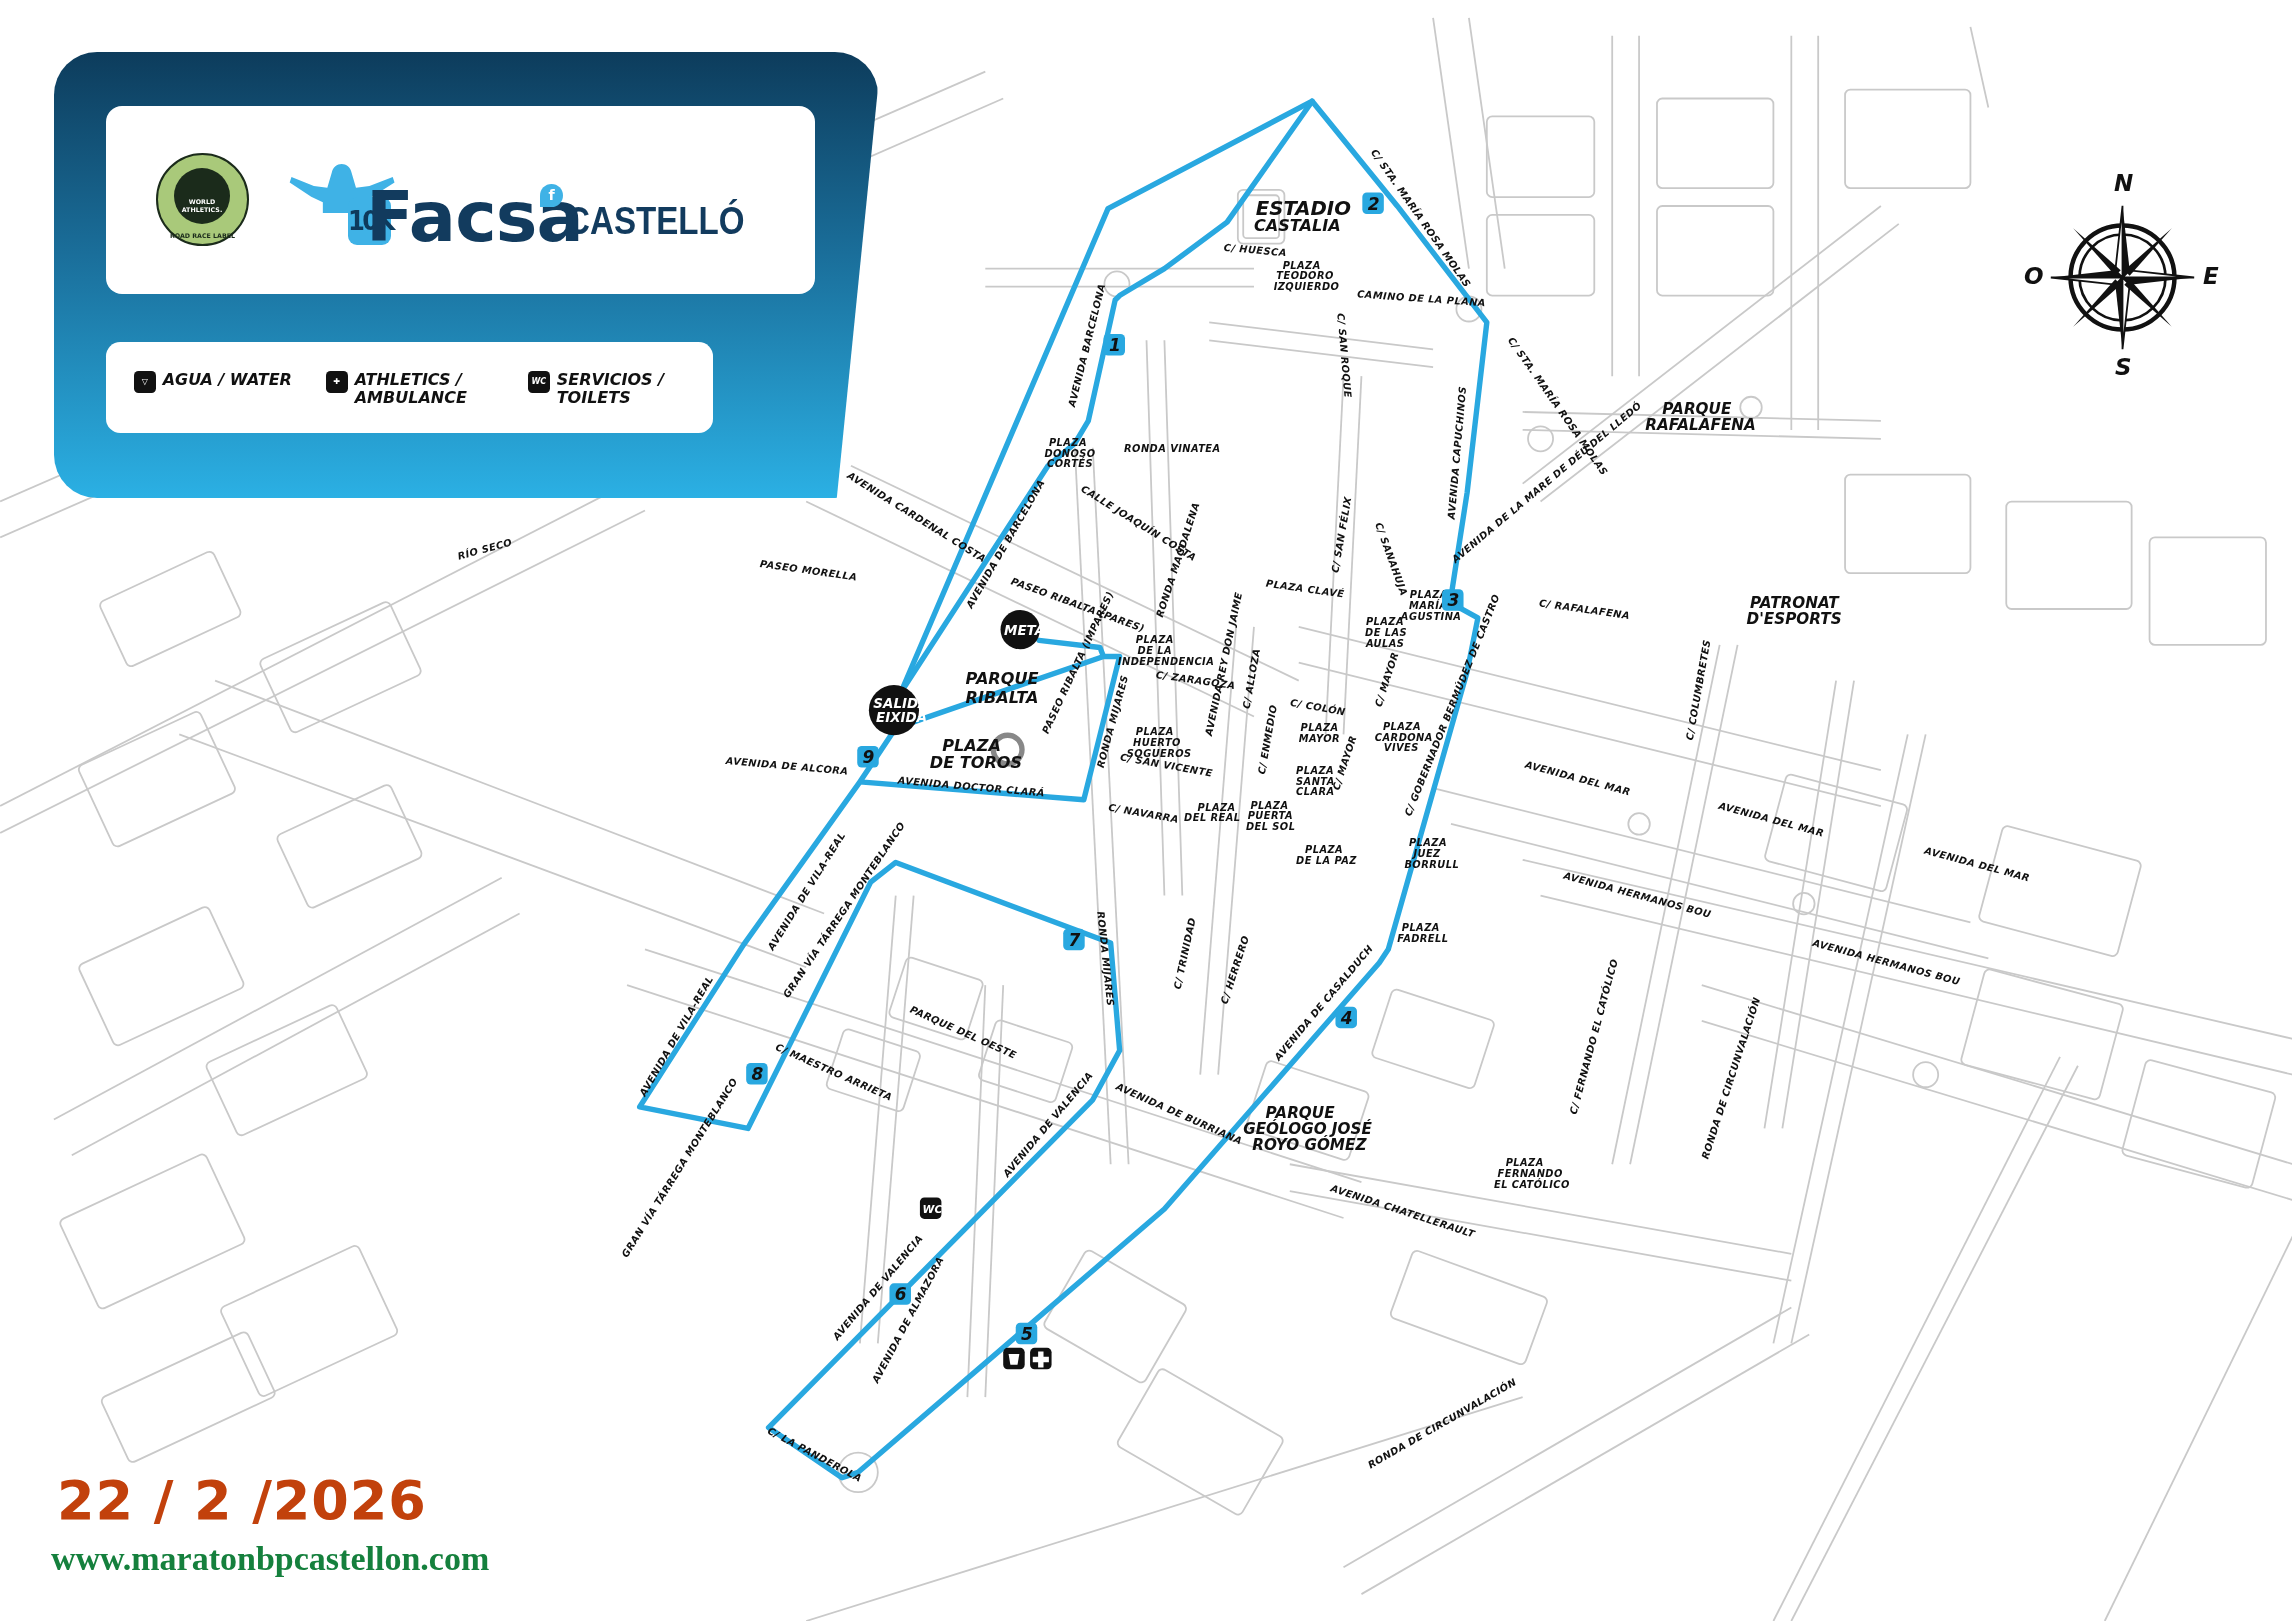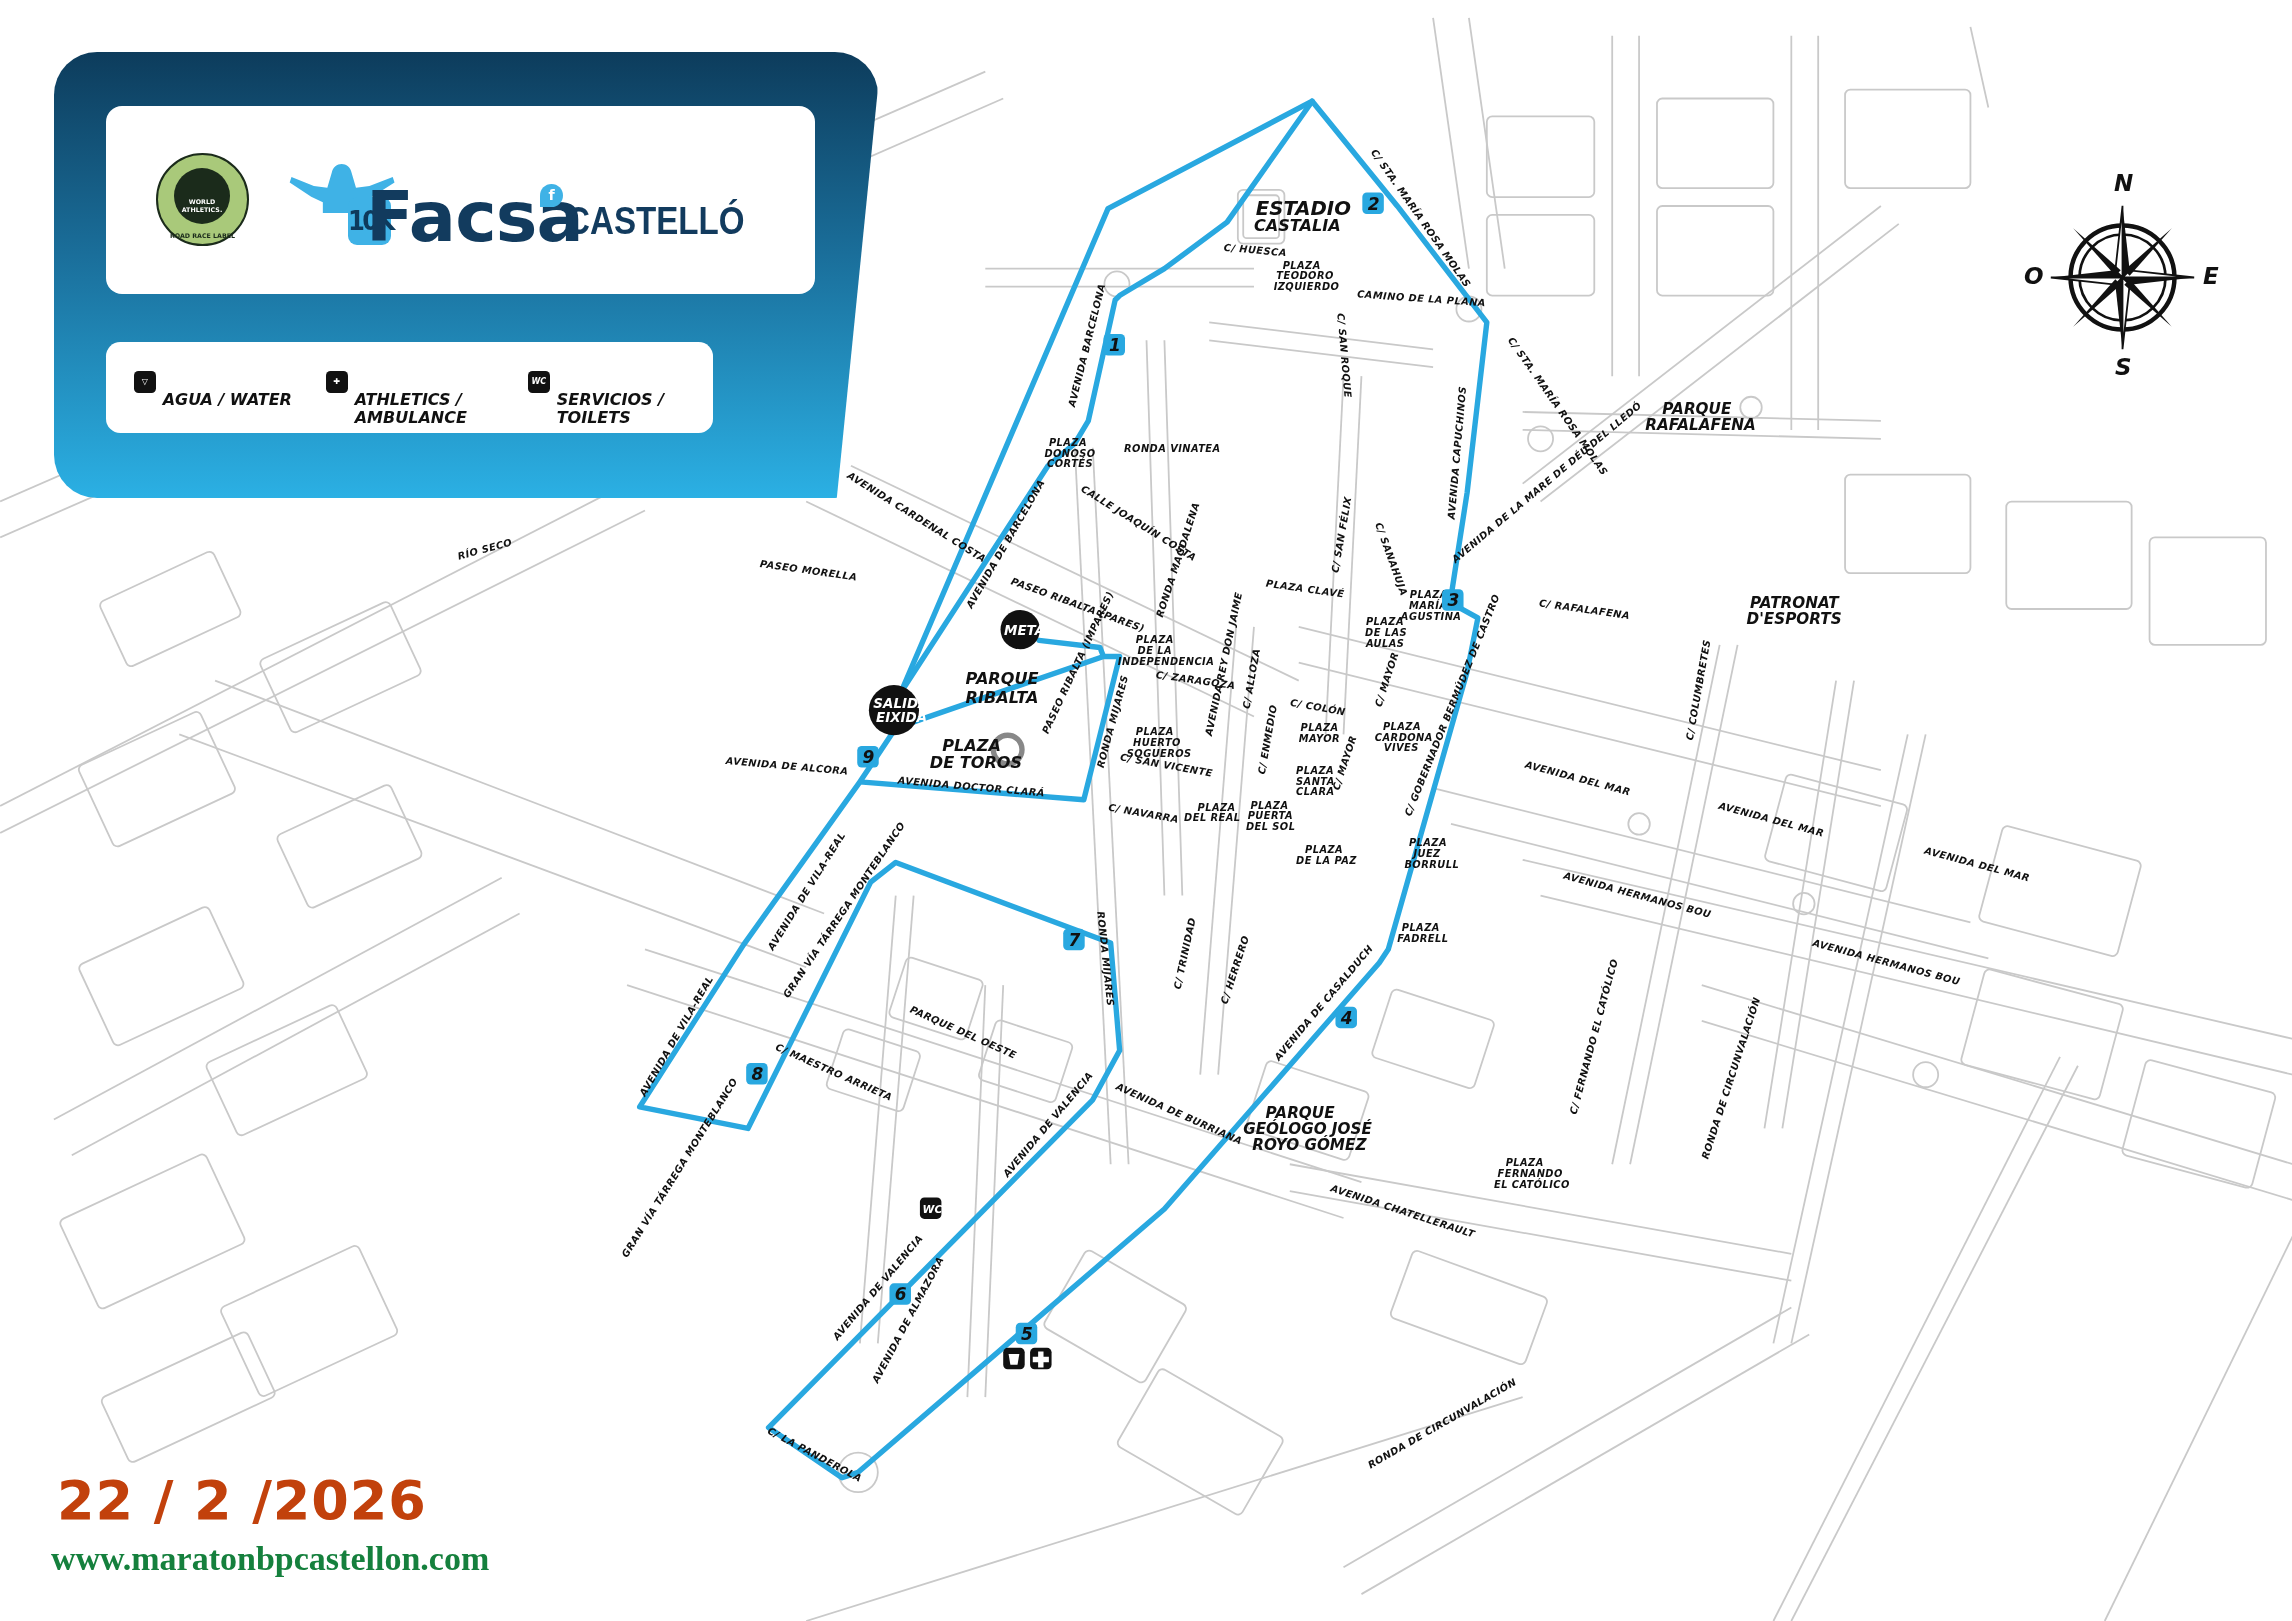--- a/index.html
+++ b/index.html
@@ -25,21 +25,21 @@
   .wa-inner{position:absolute;left:16px;top:12.5px;width:56px;height:56px;border-radius:50%;background:#1b2b1b;color:#fff;font-size:6.3px;font-weight:bold;display:flex;align-items:flex-end;justify-content:center;text-align:center;padding-bottom:10.7px;box-sizing:border-box;line-height:7.2px;}
   .wa-ring{position:absolute;left:0;right:0;bottom:5.4px;text-align:center;font-size:6.3px;font-weight:bold;color:#1b2b1b;}
   .brand{position:absolute;left:287px;top:150px;width:502px;height:99px;}
   .brand-runner{position:absolute;left:0;top:0;width:112px;height:99px;}
   .brand-10k{position:absolute;left:29px;top:47px;width:43px;height:48px;background:#3fb2e6;border-radius:9px;color:#0e3a5c;font-weight:bold;font-size:27px;line-height:48px;text-align:center;letter-spacing:-2.7px;font-family:"DejaVu Sans Condensed","DejaVu Sans",sans-serif;margin-left:32px;}
   .brand-facsa{position:absolute;left:79px;top:39px;font-size:70px;font-weight:bold;color:#123b5e;letter-spacing:-0.9px;font-family:"DejaVu Sans",sans-serif;line-height:57px;}
   .brand-f{position:absolute;left:253px;top:34px;width:23px;height:23px;border-radius:50% 50% 50% 0;background:#3fb2e6;color:#fff;font-size:14.3px;font-weight:bold;text-align:center;line-height:23px;}
   .brand-castello{position:absolute;left:279px;top:47px;font-size:39px;font-weight:bold;color:#123b5e;font-family:"Liberation Sans",sans-serif;letter-spacing:0px;transform:scaleX(0.85);transform-origin:left;line-height:47px;}
   .legend-item{position:absolute;display:flex;align-items:flex-start;gap:7.2px;}
   .legend-icon{width:21.5px;height:21.5px;border-radius:4.5px;background:#111;color:#fff;font-size:8px;font-weight:bold;display:flex;align-items:center;justify-content:center;font-style:italic;}
-  .legend-text{font-weight:bold;font-style:italic;font-size:16px;color:#111;line-height:18px;white-space:pre-line;margin-top:20px;}
+  .legend-text{font-weight:bold;font-style:italic;font-size:16px;color:#111;line-height:18px;white-space:pre-line;}
   .footer-date{position:absolute;left:57px;top:1469px;font-size:54px;font-weight:bold;color:#c2410c;letter-spacing:0.9px;font-family:"DejaVu Sans",sans-serif;}
   .footer-url{position:absolute;left:51px;top:1540px;font-size:34px;font-weight:bold;color:#15803d;font-family:Liberation Serif, serif;}
   .compass{position:absolute;left:2015px;top:170px;width:215px;height:215px;}
   .compass-letter{position:absolute;font-weight:bold;font-style:italic;font-size:23px;color:#111;}
 </style>
 </head>
 <body>
 
 <svg id="map" viewBox="0 0 2560 1810" xmlns="http://www.w3.org/2000/svg">
 

